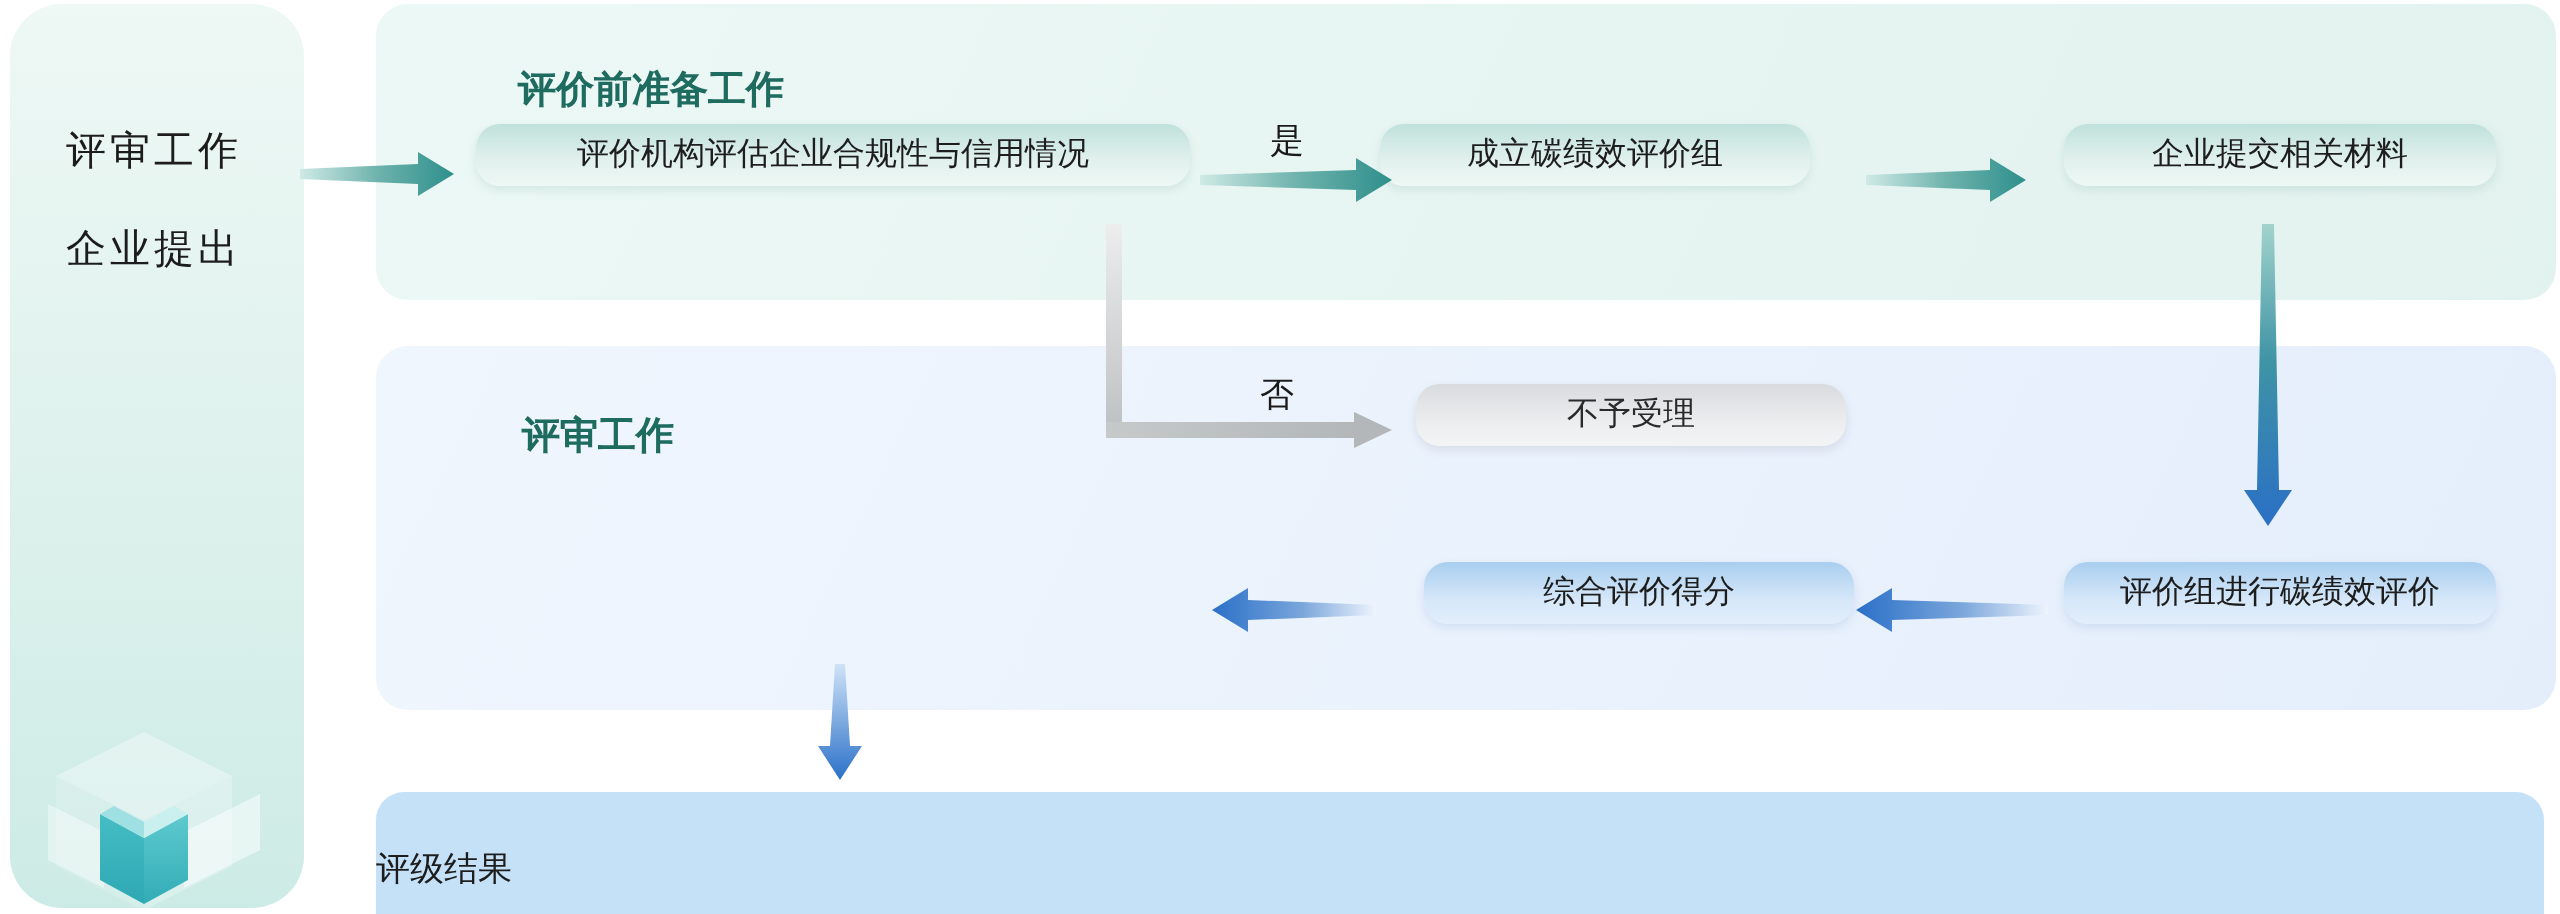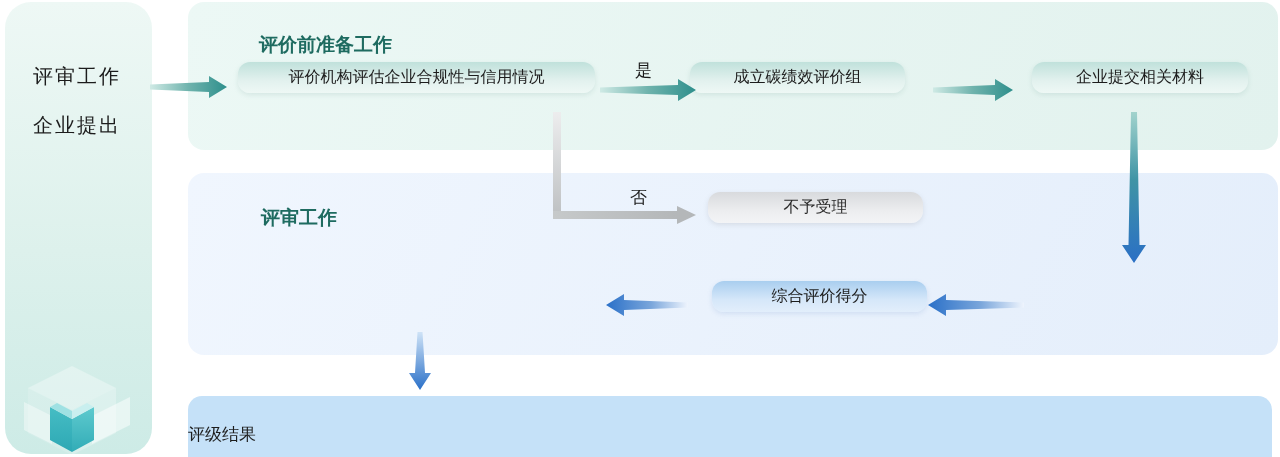--- a/index.html
+++ b/index.html
@@ -65,20 +65,21 @@
     <h2 class="panel-title" style="margin:14px">评价前准备工作</h2>
     <div class="box box-teal b-compliance">评价机构评估企业合规性与信用情况</div>
     <div class="box box-teal b-team">成立碳绩效评价组</div>
     <div class="box box-teal b-materials">企业提交相关材料</div>
   </section>
 
   <section class="panel panel-review">
     <h2 class="panel-title" style="margin:16px">评审工作</h2>
     <div class="box box-gray b-reject">不予受理</div>
     <div class="box box-blue b-score">综合评价得分</div>
+    <div class="box box-blue b-evaluate">评价组进行碳绩效评价</div>
   </section>
 
   <div class="result-bar">
     <span>评级结果</span>
   </div>
 
   <div class="flow-label label-yes">是</div>
   <div class="flow-label label-no">否</div>
 
   <svg class="overlay" viewBox="0 0 1280 457">

